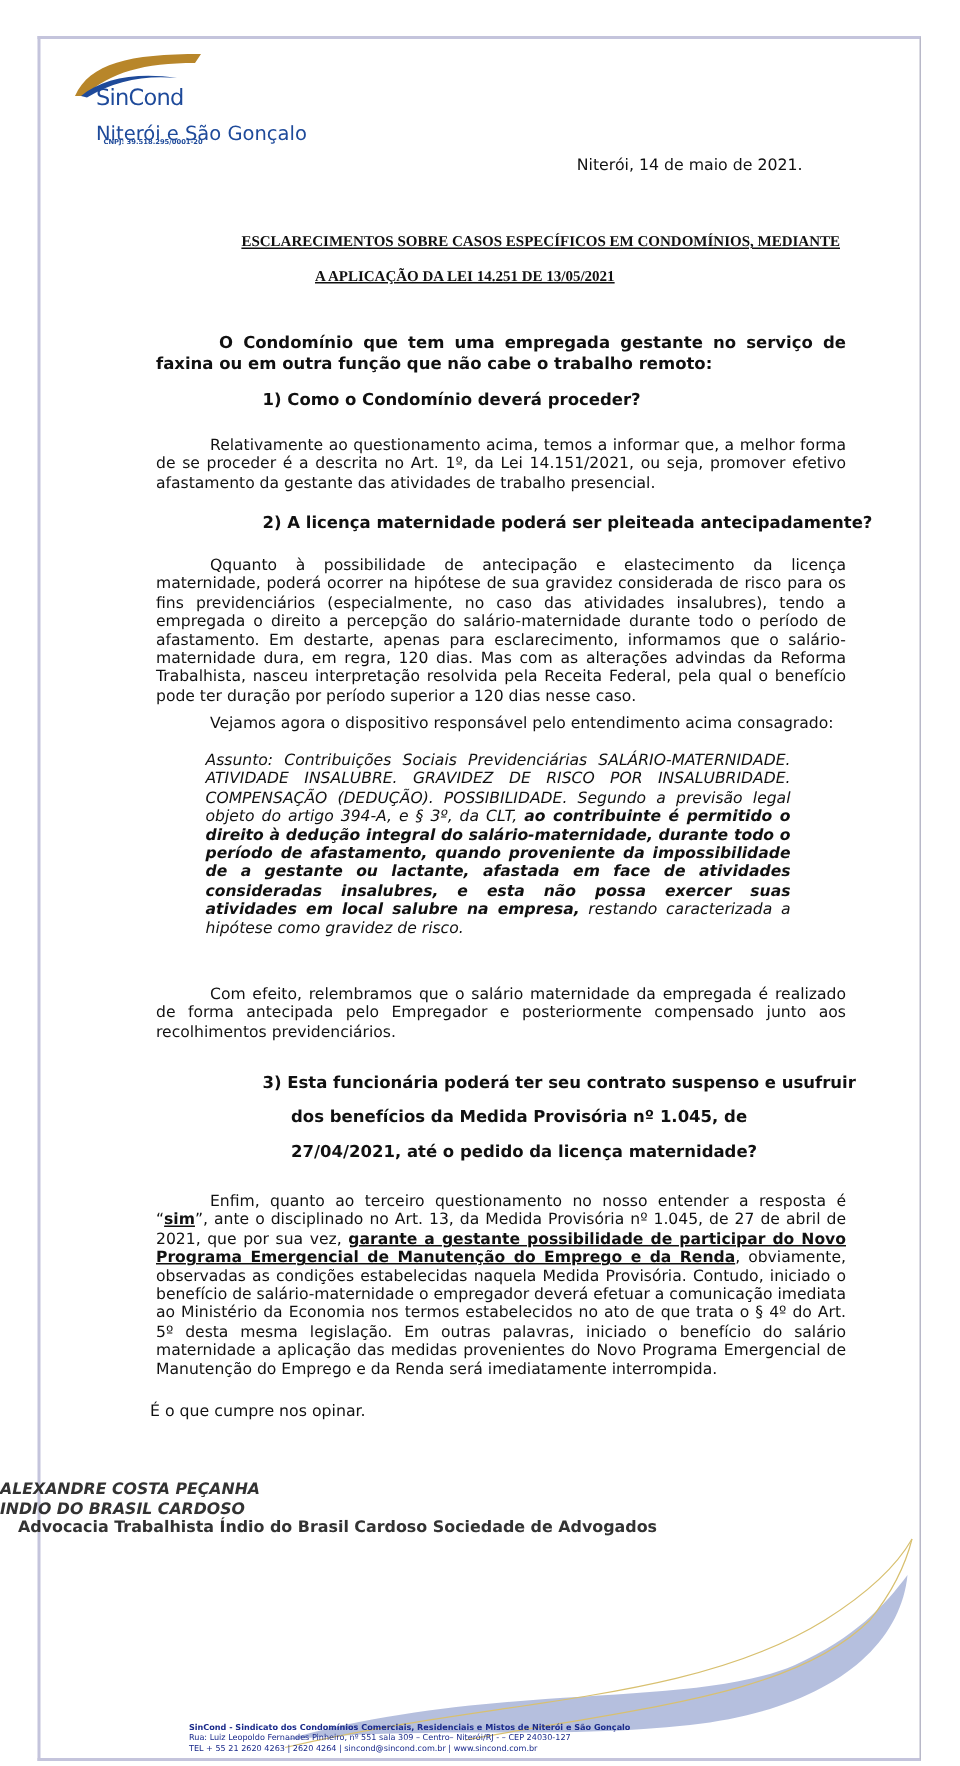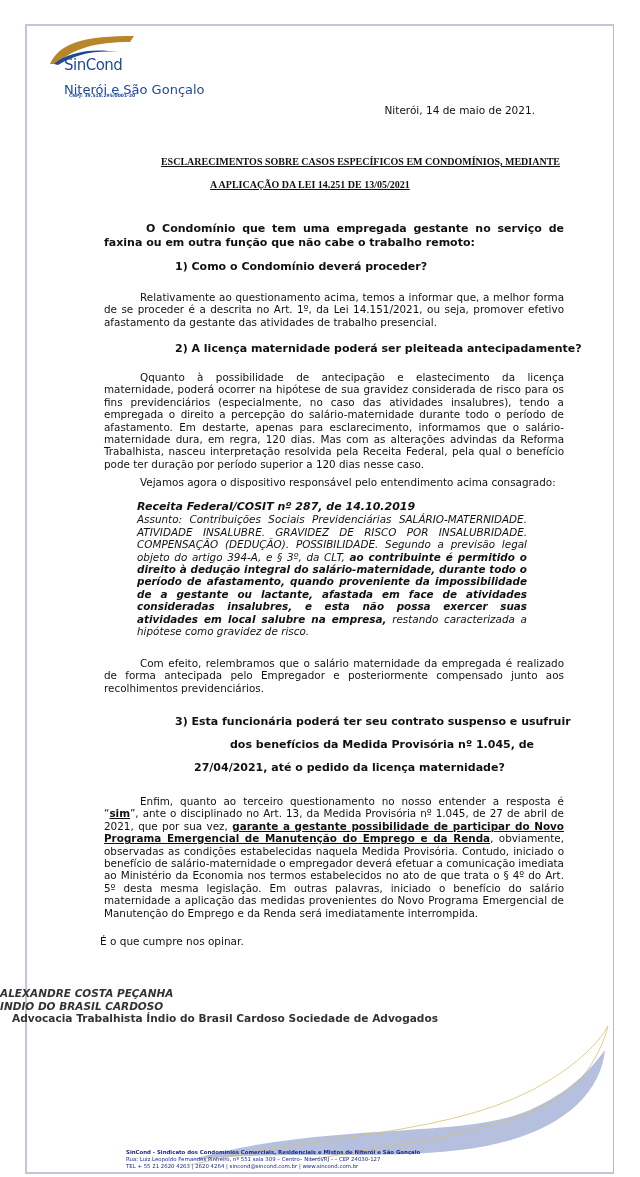--- a/index.html
+++ b/index.html
@@ -65,28 +65,27 @@
 
 <div class="q" style="left:175px; top:260px;">1) Como o Condomínio deverá proceder?</div>
 <div class="body indent" style="top:291px;">Relativamente ao questionamento acima, temos a informar que, a melhor forma de se proceder é a descrita no Art. 1º, da Lei 14.151/2021, ou seja, promover efetivo afastamento da gestante das atividades de trabalho presencial.</div>
 
 <div class="q" style="left:175px; top:342px;">2) A licença maternidade poderá ser pleiteada antecipadamente?</div>
 <div class="body indent" style="top:371px;">Qquanto à possibilidade de antecipação e elastecimento da licença maternidade, poderá ocorrer na hipótese de sua gravidez considerada de risco para os fins previdenciários (especialmente, no caso das atividades insalubres), tendo a empregada o direito a percepção do salário-maternidade durante todo o período de afastamento. Em destarte, apenas para esclarecimento, informamos que o salário-maternidade dura, em regra, 120 dias. Mas com as alterações advindas da Reforma Trabalhista, nasceu interpretação resolvida pela Receita Federal, pela qual o benefício pode ter duração por período superior a 120 dias nesse caso.</div>
 
 <div class="body indent" style="top:476px;">Vejamos agora o dispositivo responsável pelo entendimento acima consagrado:</div>
 
 <div class="quote" style="top:501px;">
-  <div class="head">Receita Federal/COSIT nº 287, de 14.10.2019</div>
   <div><span>Assunto: Contribuições Sociais Previdenciárias SALÁRIO-MATERNIDADE. ATIVIDADE INSALUBRE. GRAVIDEZ DE RISCO POR INSALUBRIDADE. COMPENSAÇÃO (DEDUÇÃO). POSSIBILIDADE. Segundo a previsão legal objeto do artigo 394-A, e § 3º, da CLT, </span><b>ao contribuinte é permitido o direito à dedução integral do salário-maternidade, durante todo o período de afastamento, quando proveniente da impossibilidade de a gestante ou lactante, afastada em face de atividades consideradas insalubres, e esta não possa exercer suas atividades em local salubre na empresa,</b><span> restando caracterizada a hipótese como gravidez de risco.</span></div>
 </div>
 
 <div class="body indent" style="top:657px;">Com efeito, relembramos que o salário maternidade da empregada é realizado de forma antecipada pelo Empregador e posteriormente compensado junto aos recolhimentos previdenciários.</div>
 
 <div class="q" style="left:175px; top:715px;">3) Esta funcionária poderá ter seu contrato suspenso e usufruir</div>
-<div class="q" style="left:194px; top:738px;margin-left:36px;">dos benefícios da Medida Provisória nº 1.045, de</div>
+<div class="q" style="left:194px; top:738px;">dos benefícios da Medida Provisória nº 1.045, de</div>
 <div class="q" style="left:194px; top:761px;">27/04/2021, até o pedido da licença maternidade?</div>
 
 <div class="body indent" style="top:795px;"><span>Enfim, quanto ao terceiro questionamento no nosso entender a resposta é “</span><u class="strong">sim</u><span>”, ante o disciplinado no Art. 13, da Medida Provisória nº 1.045, de 27 de abril de 2021, que por sua vez, </span><u class="strong">garante a gestante possibilidade de participar do Novo Programa Emergencial de Manutenção do Emprego e da Renda</u><span>, obviamente, observadas as condições estabelecidas naquela Medida Provisória. Contudo, iniciado o benefício de salário-maternidade o empregador deverá efetuar a comunicação imediata ao Ministério da Economia nos termos estabelecidos no ato de que trata o § 4º do Art. 5º desta mesma legislação. Em outras palavras, iniciado o benefício do salário maternidade a aplicação das medidas provenientes do Novo Programa Emergencial de Manutenção do Emprego e da Renda será imediatamente interrompida.</span></div>
 
 <div class="center" style="left:0; width:560px; padding-left:0; top:935px; font-size:10.5px;"><span style="display:inline-block; margin-left:100px;">É o que cumpre nos opinar.</span></div>
 
 <div class="center sig" style="left:0; width:556px; top:1000px;">INDIO DO BRASIL CARDOSO</div>
 <div class="center sig" style="left:0; width:640px; top:987px;">ALEXANDRE COSTA PEÇANHA</div>
 <div class="center firm" style="left:12px; width:640px; top:1012px;">Advocacia Trabalhista Índio do Brasil Cardoso Sociedade de Advogados</div>
 

